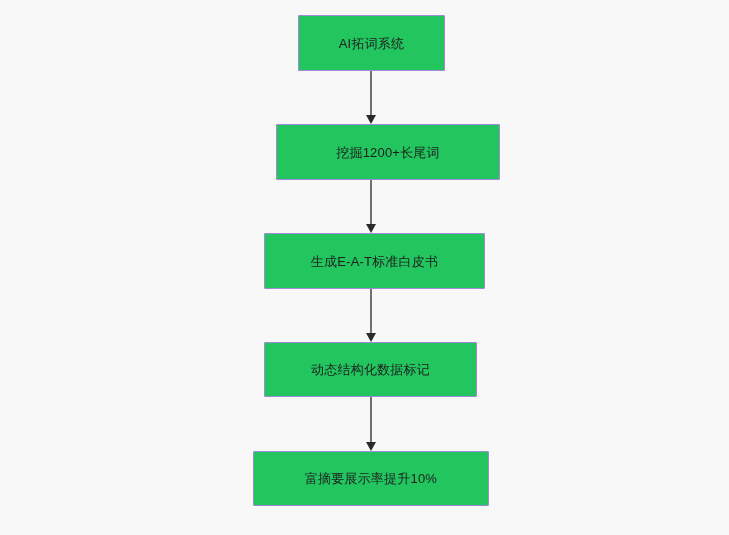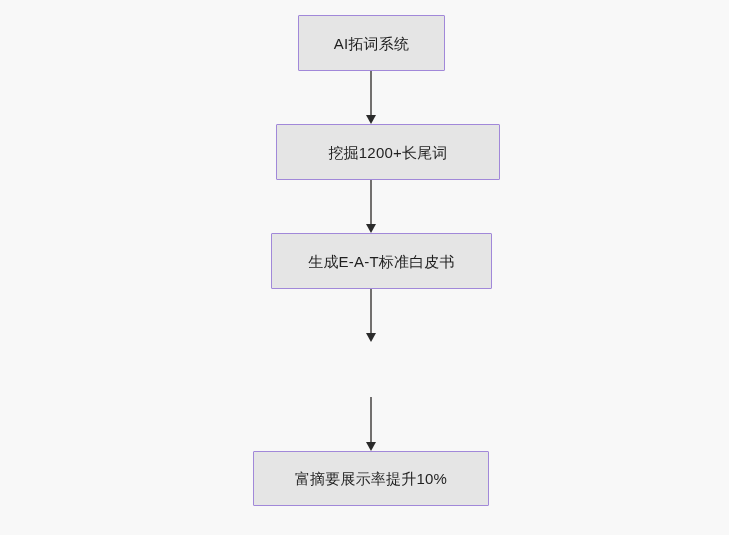--- a/index.html
+++ b/index.html
@@ -14,28 +14,28 @@
     overflow: hidden;
   }
   #flowchart-canvas {
     position: relative;
     width: 729px;
     height: 535px;
   }
   .node {
     position: absolute;
     box-sizing: border-box;
-    background: #e5e5e5;
+    background: #22c55e;
     border: 1.6px solid #a188d9;
     border-radius: 1px;
     display: flex;
     align-items: center;
     justify-content: center;
     color: #1f1f1f;
-    font-size: 15px;
+    font-size: 13px;
     line-height: 1;
     letter-spacing: 0.2px;
     white-space: nowrap;
   }
   .node-label {
     display: block;
     text-align: center;
   }
   .connector {
     position: absolute;
@@ -82,22 +82,25 @@
   </div>
 
   <div class="node" style="left:298px; top:15px; width:147px; height:56px;">
     <span class="node-label">AI拓词系统</span>
   </div>
 
   <div class="node" style="left:276px; top:124px; width:224px; height:56px;">
     <span class="node-label">挖掘1200+长尾词</span>
   </div>
 
-  <div class="node" style="left:271px; top:233px; width:221px; height:56px;">
+  <div class="node" style="left:264px; top:233px; width:221px; height:56px;">
     <span class="node-label">生成E-A-T标准白皮书</span>
   </div>
 
+  <div class="node" style="left:264px; top:342px; width:213px; height:55px;">
+    <span class="node-label">动态结构化数据标记</span>
+  </div>
 
   <div class="node" style="left:253px; top:451px; width:236px; height:55px;">
     <span class="node-label">富摘要展示率提升10%</span>
   </div>
 
 </div>
 
 </body></html>

